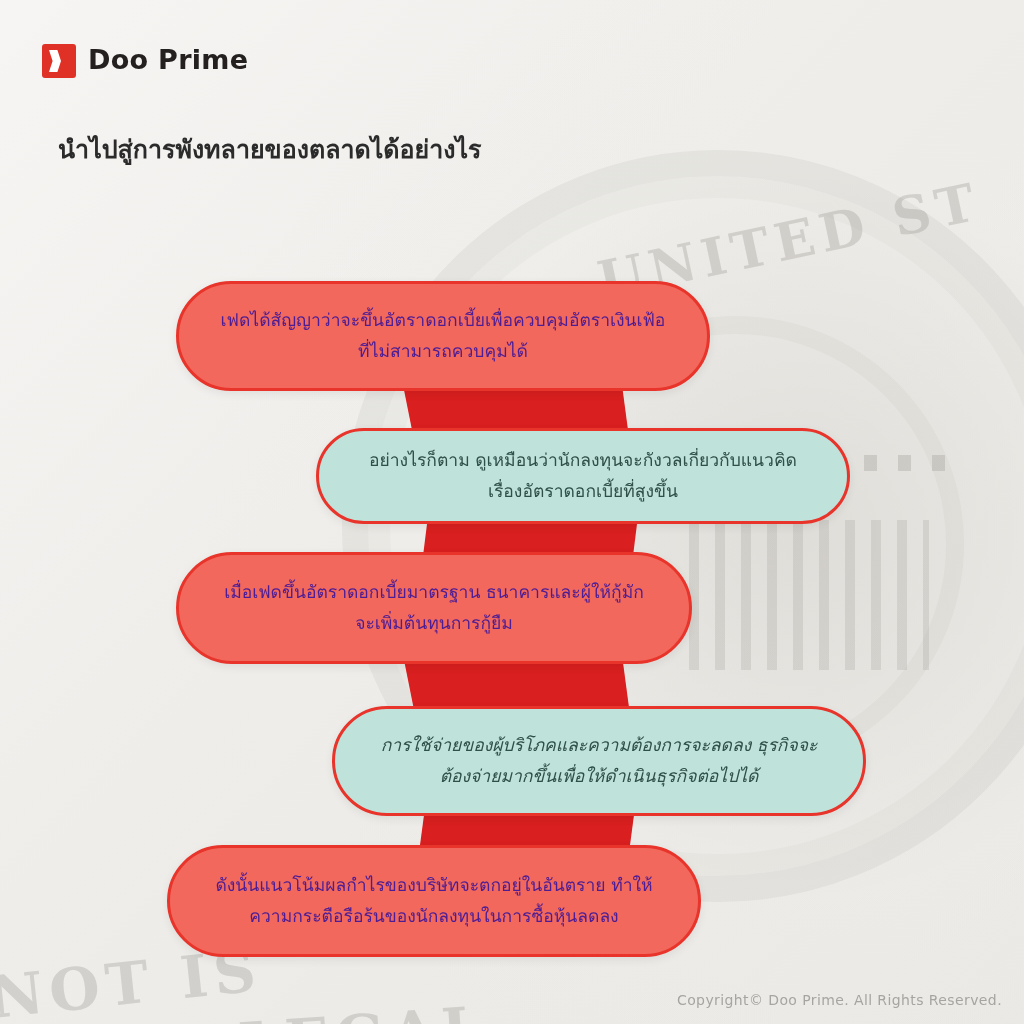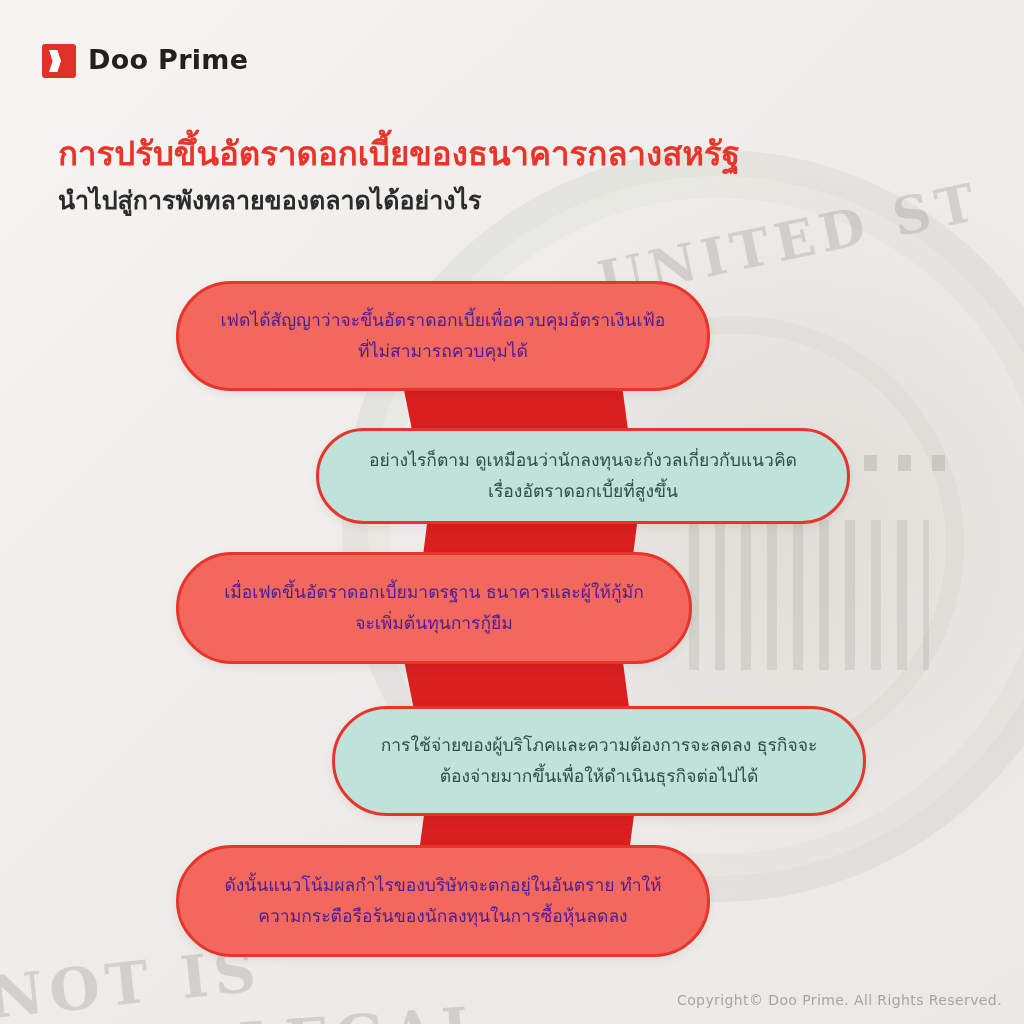--- a/index.html
+++ b/index.html
@@ -199,22 +199,22 @@
   }
   .pill.mint {
     background: #bfe2da;
     border: 3px solid #e8342a;
     color: #2f4f49;
   }
 
   .pill-1 { left: 176px; top: 281px; width: 534px; height: 110px; }
   .pill-2 { left: 316px; top: 428px; width: 534px; height: 96px; align-items: center; }
   .pill-3 { left: 176px; top: 552px; width: 516px; height: 112px; }
-  .pill-4 { left: 332px; top: 706px; width: 534px; height: 110px; }
-  .pill-5 { left: 176px; top: 845px; width: 534px; height: 112px; }
+  .pill-4 { left: 332px; top: 706px; width: 534px; height: 110px; font-style: italic; }
+  .pill-5 { left: 167px; top: 845px; width: 534px; height: 112px; }
 
   
   .copyright {
     position: absolute;
     right: 22px;
     bottom: 16px;
     color: rgba(110,108,104,0.55);
     font-size: 14px;
     letter-spacing: 0.4px;
   }
@@ -230,21 +230,20 @@
   <div class="wm-text wm-top">UNITED ST</div>
   <div class="wm-text wm-bl">NOT IS</div>
   <div class="wm-text wm-bl2">EBTS LEGAL</div>
 
   <div class="brand">
     <div class="brand-mark"></div>
     <div class="brand-name">Doo Prime</div>
   </div>
 
   <div class="headings">
-    <h1 class="title">การปรับขึ้นอัตราดอกเบี้ยของธนาคารกลางสหรัฐ</h1>
     <h2 class="subtitle">นำไปสู่การพังทลายของตลาดได้อย่างไร</h2>
   </div>
 
   <svg class="ribbon" viewBox="0 0 1024 700" preserveAspectRatio="none">
     <polygon points="400,100 620,100 640,250 430,250" fill="#d91f1f"></polygon>
     <polygon points="640,230 430,230 410,390 620,390" fill="#d91f1f"></polygon>
     <polygon points="400,370 620,370 640,520 430,520" fill="#d91f1f"></polygon>
     <polygon points="640,500 430,500 410,650 620,650" fill="#d91f1f"></polygon>
   </svg>
 

